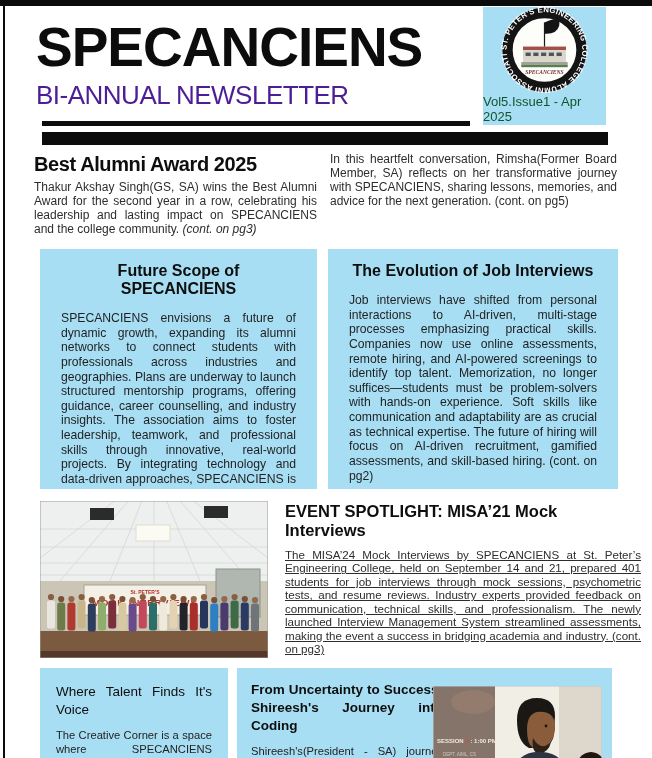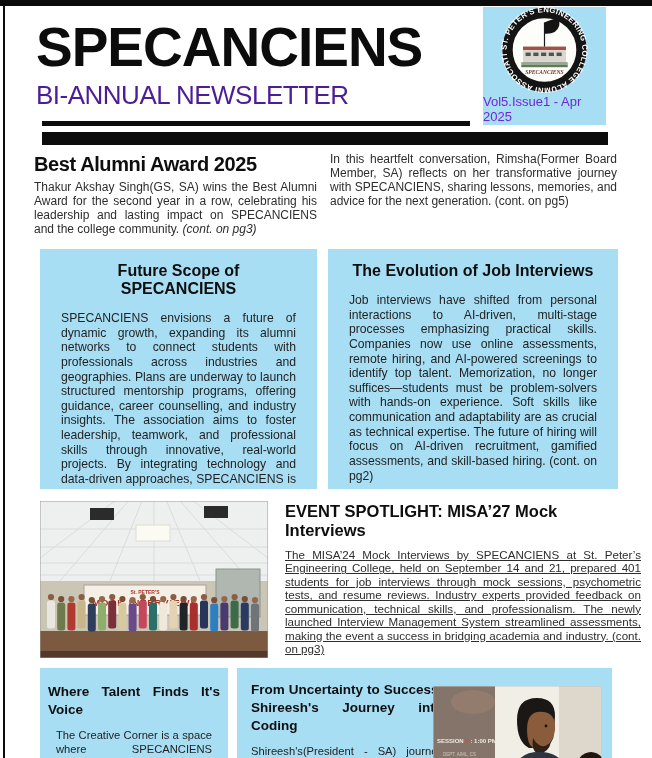--- a/index.html
+++ b/index.html
@@ -11,21 +11,21 @@
   .border-top { left:0; top:0; width:652px; height:6px; background:#0b0b0b; }
   .border-left { left:3px; top:0; width:2px; height:758px; background:#0b0b0b; }
 
   
   .title { left:36px; top:20px; font-size:55px; font-weight:800; line-height:1; color:#0c0c0c; letter-spacing:-1px; }
   .subtitle { left:36px; top:80px; font-size:26px; font-weight:400; color:#4c1d95; letter-spacing:-0.5px; }
   .rule1 { left:42px; top:121px; width:428px; height:5px; background:#0c0c0c; }
   .bar { left:42px; top:132px; width:566px; height:13px; background:#0c0c0c; }
   .logo-box { left:483px; top:7px; width:123px; height:118px; display:flex; flex-direction:column; align-items:center; justify-content:flex-end; box-sizing:border-box; padding-bottom:1px; }
   .badge { width:93px; height:93px; margin-bottom:1px; }
-  .issue { font-size:13px; color:#6d28d9; }
+  .issue { font-size:13px; color:#14532d; }
 
   
   .col h3 { margin:0 0 5px 0; font-size:20px; font-weight:700; color:#0e0e0e; letter-spacing:-0.4px; }
   .col .body { font-size:12px; line-height:1.16; text-align:justify; color:#2d2d2d; margin:0; }
   .italic { font-style:italic; }
   #col-left  { left:34px;  top:153px; width:283px; }
   #col-right { left:330px; top:153px; width:287px; }
   #col-right h3 { font-size:19px; }
 
   
@@ -36,21 +36,21 @@
   .bluebox .body { margin:13px 21px 0; font-size:12.2px; line-height:1.2; text-align:justify; color:#1f1f1f; }
 
   
   #event-photo { left:40px; top:501px; width:228px; height:157px; }
   #spotlight { left:285px; top:502px; width:356px; }
   #spotlight h4 { margin:0; font-size:16.5px; font-weight:700; color:#0e0e0e; }
   #spotlight .body { margin:8px 0 0; font-size:11.6px; line-height:1.16; text-align:justify; color:#2d2d2d;text-decoration:underline; }
 
   
   #box-talent { left:40px; top:668px; width:188px; height:122px; }
-  #box-talent h5 { margin:15px 8px 0; font-size:13.5px; font-weight:700; color:#0e0e0e; text-align:justify; line-height:1.35; }
+  #box-talent h5 { margin:15px 16px 0; font-size:13.5px; font-weight:400; color:#0e0e0e; text-align:justify; line-height:1.35; }
   #box-talent .body { margin:10px 16px 0; font-size:11.2px; line-height:1.22; text-align:justify; color:#222; }
   #box-shireesh { left:237px; top:668px; width:375px; height:122px; overflow:hidden; }
   #box-shireesh .txt { position:absolute; left:14px; top:13px; width:192px; }
   #box-shireesh h5 { margin:0; font-size:13.5px; font-weight:700; color:#0e0e0e; text-align:justify; line-height:1.35; }
   #box-shireesh .body { margin:9px 0 0; font-size:11.2px; line-height:1.22; text-align:justify; color:#222; }
   #shireesh-photo { position:absolute; left:196px; top:18px; width:169px; height:100px; }
 </style>
 </head>
 <body>
 
@@ -176,21 +176,21 @@
         <circle cx="194.6" cy="96" r="3.1" fill="#8a5e41"></circle>
         <rect x="200.79999999999998" y="101.5" width="8" height="28" rx="2.5" fill="#2b3a60"></rect>
         <circle cx="204.79999999999998" cy="98" r="3.1" fill="#7a4f35"></circle>
         <rect x="211" y="102.5" width="8" height="28" rx="2.5" fill="#6e7478"></rect>
         <circle cx="215" cy="99" r="3.1" fill="#96684a"></circle>
       </g>
     <rect x="0" y="0" width="228" height="157" fill="none" stroke="#9b9b93" stroke-width="1"></rect>
   </svg>
 
   <div class="abs" id="spotlight">
-    <h4>EVENT SPOTLIGHT: MISA’27 Mock Interviews</h4>
+    <h4>EVENT SPOTLIGHT: MISA’21 Mock Interviews</h4>
     <p class="body">The MISA’24 Mock Interviews by SPECANCIENS at St. Peter’s Engineering College, held on September 14 and 21, prepared 401 students for job interviews through mock sessions, psychometric tests, and resume reviews. Industry experts provided feedback on communication, technical skills, and professionalism. The newly launched Interview Management System streamlined assessments, making the event a success in bridging academia and industry. (cont. on pg3)</p>
   </div>
 
   <div class="bluebox bluebg" id="box-talent" style="background: rgb(168, 222, 244);">
     <h5>Where Talent Finds It's Voice</h5>
     <p class="body">The Creative Corner is a space where SPECANCIENS members let their creativity shine! From heartfelt poems to vibrant</p>
   </div>
 
   <div class="bluebox bluebg" id="box-shireesh" style="background: rgb(168, 222, 244);">
     <div class="txt">

